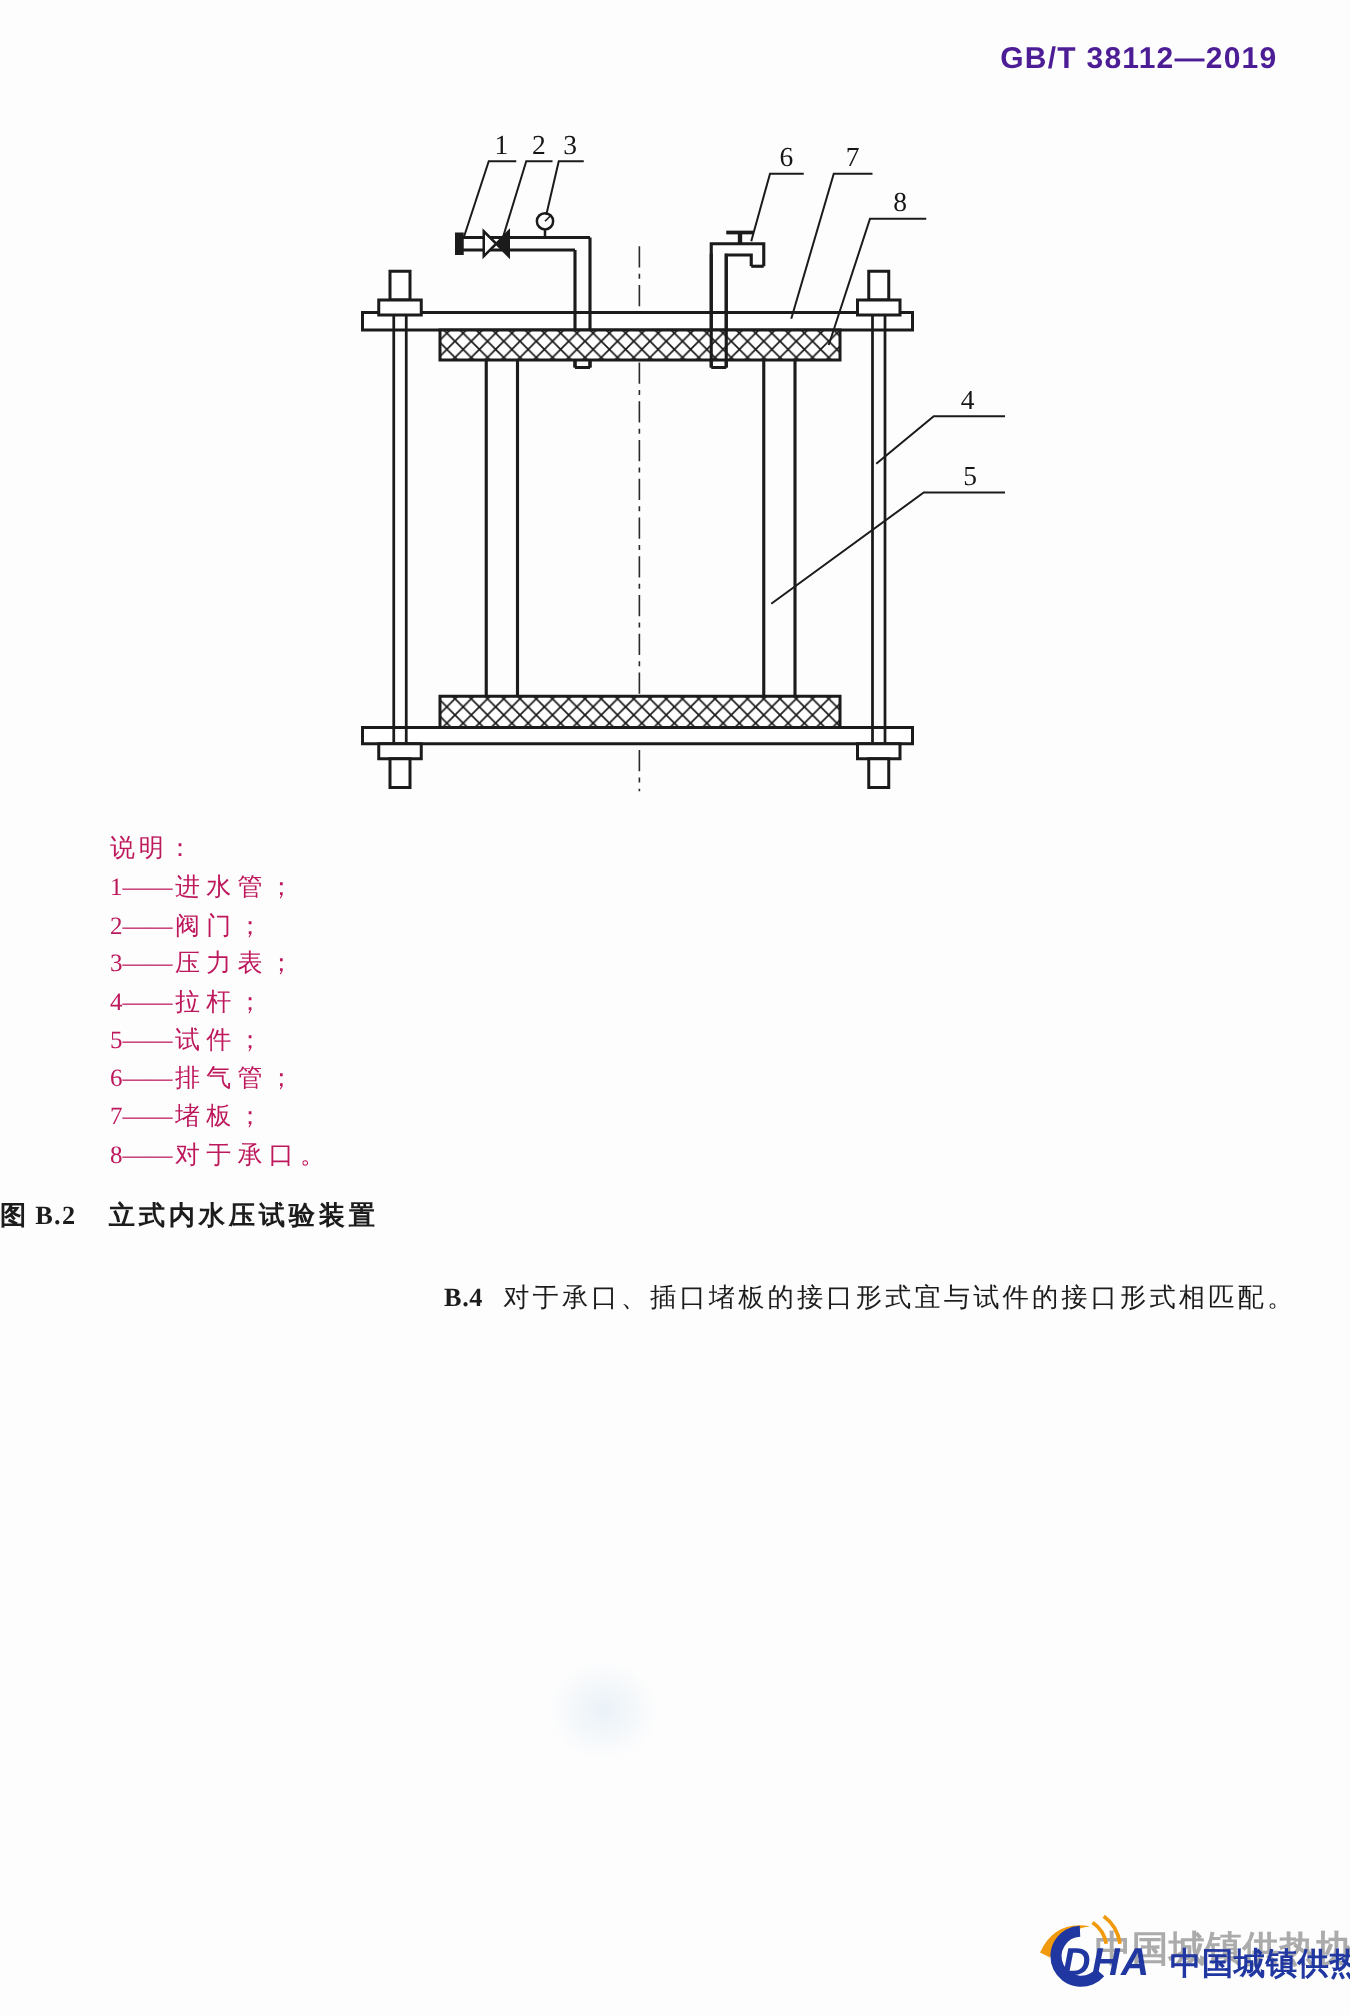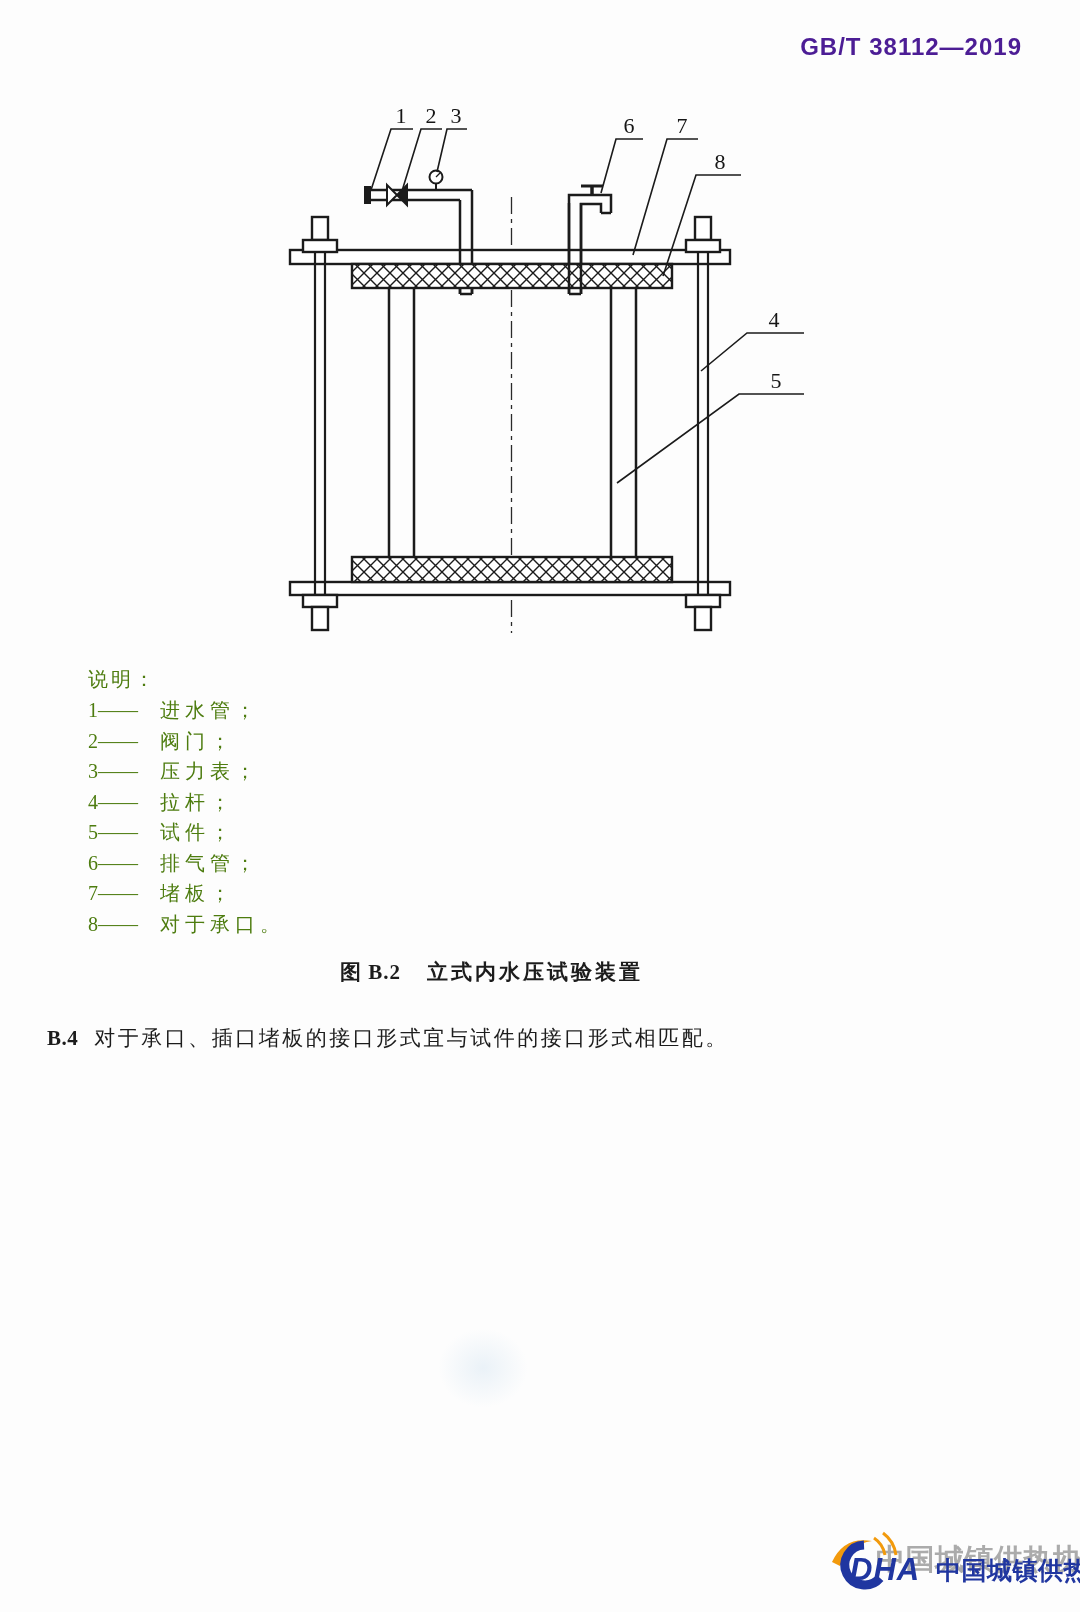--- a/index.html
+++ b/index.html
@@ -13,35 +13,35 @@
   
   .doc-code{
     position:absolute;top:33px;right:58px;
     font-family:"Liberation Sans","DejaVu Sans",sans-serif;
     font-weight:bold;font-size:24px;letter-spacing:1px;color:#4c1d95;
   }
   
   .diagram{position:absolute;left:0;top:0;width:1080px;height:660px;}
   .diagram svg{display:block;}
   
-  .legend{position:absolute;left:88px;top:664px;font-size:20px;color:#4d7c0f;}
+  .legend{position:absolute;left:88px;top:664px;font-size:20px;color:#be185d;}
   .legend-title{height:31px;line-height:31px;letter-spacing:3px;}
   .legend-row{height:30.5px;line-height:30.5px;white-space:nowrap;}
   .legend-row .num{display:inline-block;min-width:10px;}
   .legend-row .sep{display:inline-block;letter-spacing:0;margin:0 2px 0 0;}
-  .legend-row .term{letter-spacing:5px;margin-left:20px;}
+  .legend-row .term{letter-spacing:5px;}
   
   .fig-caption{
-    position:absolute;left:0;top:958px;width:983px;text-align:center;
+    position:absolute;left:0;top:958px;width:983px;
     font-size:21px;font-weight:bold;color:#1c1c1c;white-space:nowrap;
   }
   .fig-caption .cap-label{letter-spacing:1px;}
   .fig-caption .cap-title{margin-left:26px;letter-spacing:3px;}
   
-  .clause{position:absolute;left:47px;width:990px;font-size:21px;color:#1c1c1c;white-space:nowrap;}
+  .clause{position:absolute;left:47px;width:990px;font-size:21px;color:#1c1c1c;white-space:nowrap;text-align:right;}
   .clause .cid{font-weight:bold;letter-spacing:0.5px;}
   .clause .ctext{margin-left:16px;letter-spacing:2.5px;}
   .clause-b4{top:1024px;}
   .clause-b5{top:1062px;}
   
   .smudge{
     position:absolute;left:438px;top:1328px;width:90px;height:80px;
     background:radial-gradient(ellipse at center,rgba(190,215,235,0.30),rgba(190,215,235,0) 70%);
     border-radius:50%;
   }

